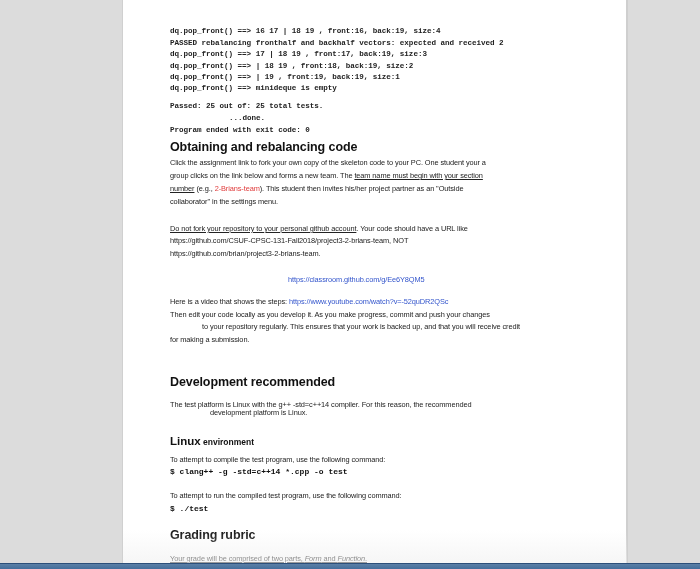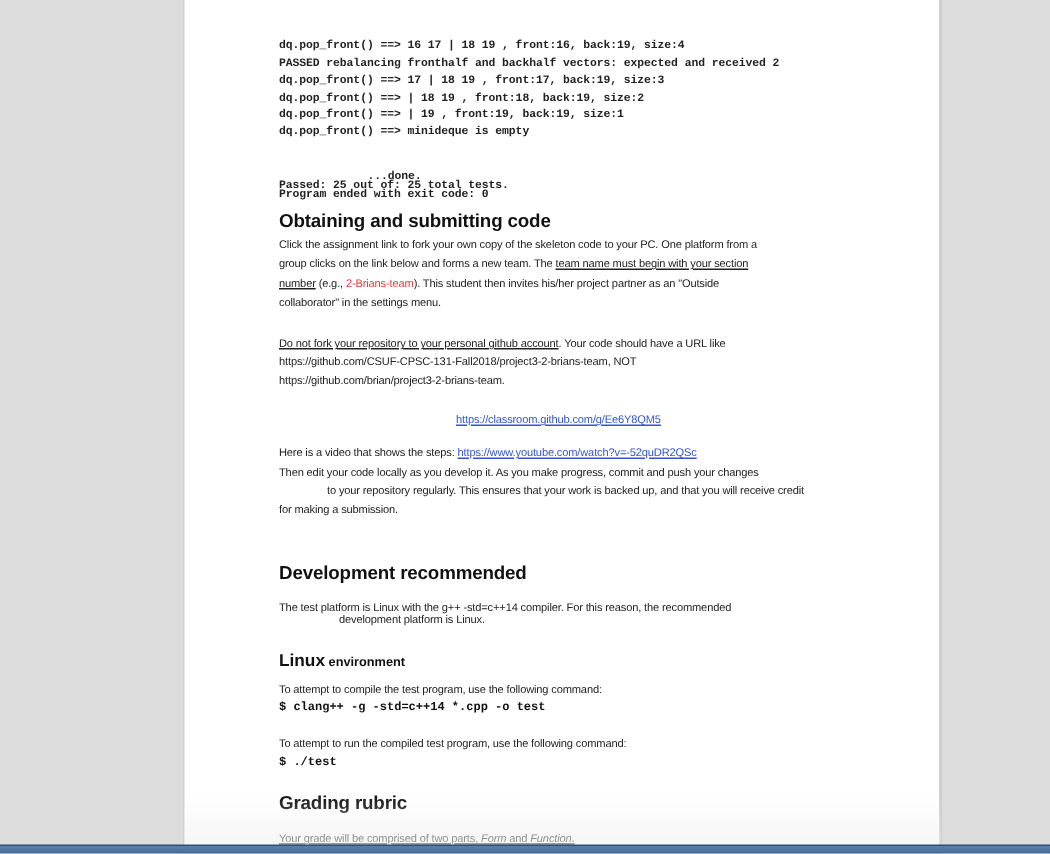--- a/index.html
+++ b/index.html
@@ -10,32 +10,32 @@
     }
     .page {
       position: absolute; left: 123px; top: 0; width: 504px; height: 569px;
       background: #ffffff;
       box-shadow: 1px 0 0 #c8c8c8, -1px 0 0 #d0d0d0;
     }
     .scroll-edge {
       position: absolute; left: 626px; top: 0; width: 2px; height: 569px;
       background: #cfcfcf;
     }
-    .abs { position: absolute; left: 170px; white-space: nowrap; margin-left: 16px; }
+    .abs { position: absolute; left: 170px; white-space: nowrap; }
     .mono {
       font-family: "Liberation Mono", monospace; font-weight: bold;
       font-size: 7.6px; color: #222; letter-spacing: -0.05px;
     }
     .txt { font-size: 7.4px; color: #222; letter-spacing: -0.1px; }
     .h2 { font-weight: bold; color: #111; font-size: 12.5px; letter-spacing: -0.1px; }
     .h3 { font-weight: bold; color: #111; font-size: 11.5px; }
     .h3 small { font-size: 8.5px; }
     .u { text-decoration: underline; }
     .red { color: #e03b3b; }
-    .link { color: #3355cc; text-decoration: underline; }
+    .link { color: #3355cc; }
     .cmd { font-family: "Liberation Mono", monospace; font-weight: bold; font-size: 8px; color: #111; }
     .bottom-bar {
       position: absolute; left: 0; top: 563px; width: 700px; height: 6px;
       background: linear-gradient(#5b7fa6, #3f6a99);
       border-top: 1px solid #2c4f7a;
     }
     .fade {
       position: absolute; left: 123px; top: 530px; width: 504px; height: 33px;
       background: linear-gradient(rgba(255,255,255,0), rgba(240,240,240,0.6));
       pointer-events: none;
@@ -46,26 +46,26 @@
 
 <div class="page"></div>
 <div class="scroll-edge"></div>
 
 <div class="abs mono" style="top:27px;">dq.pop_front() ==&gt; 16 17 | 18 19 , front:16, back:19, size:4</div>
 <div class="abs mono" style="top:39px;">PASSED rebalancing fronthalf and backhalf vectors: expected and received 2</div>
 <div class="abs mono" style="top:50px;">dq.pop_front() ==&gt; 17 | 18 19 , front:17, back:19, size:3</div>
 <div class="abs mono" style="top:62px;">dq.pop_front() ==&gt; | 18 19 , front:18, back:19, size:2</div>
 <div class="abs mono" style="top:73px;">dq.pop_front() ==&gt; | 19 , front:19, back:19, size:1</div>
 <div class="abs mono" style="top:84px;">dq.pop_front() ==&gt; minideque is empty</div>
-<div class="abs mono" style="top:120px;">Passed: 25 out of: 25 total tests.</div>
+<div class="abs mono" style="top:102px;">Passed: 25 out of: 25 total tests.</div>
 <div class="abs mono" style="top:114px; left:229px;">...done.</div>
 <div class="abs mono" style="top:126px;">Program ended with exit code: 0</div>
 
-<div class="abs h2" style="top:140px;">Obtaining and submitting code</div>
-<div class="abs txt" style="top:158px;">Click the assignment link to fork your own copy of the skeleton code to your PC. One platform from a</div>
+<div class="abs h2" style="top:140px;">Obtaining and rebalancing code</div>
+<div class="abs txt" style="top:158px;">Click the assignment link to fork your own copy of the skeleton code to your PC. One student your a</div>
 <div class="abs txt" style="top:171px;">
   <span>group clicks on the link below and forms a new team. The </span><span class="u">team name must begin with your section</span>
 </div>
 <div class="abs txt" style="top:184px;">
   <span class="u">number</span><span> (e.g., </span><span class="red">2-Brians-team</span><span>). This student then invites his/her project partner as an "Outside</span>
 </div>
 <div class="abs txt" style="top:197px;">collaborator" in the settings menu.</div>
 
 <div class="abs txt" style="top:224px;">
   <span class="u">Do not fork your repository to your personal github account</span><span>. Your code should have a URL like</span>

